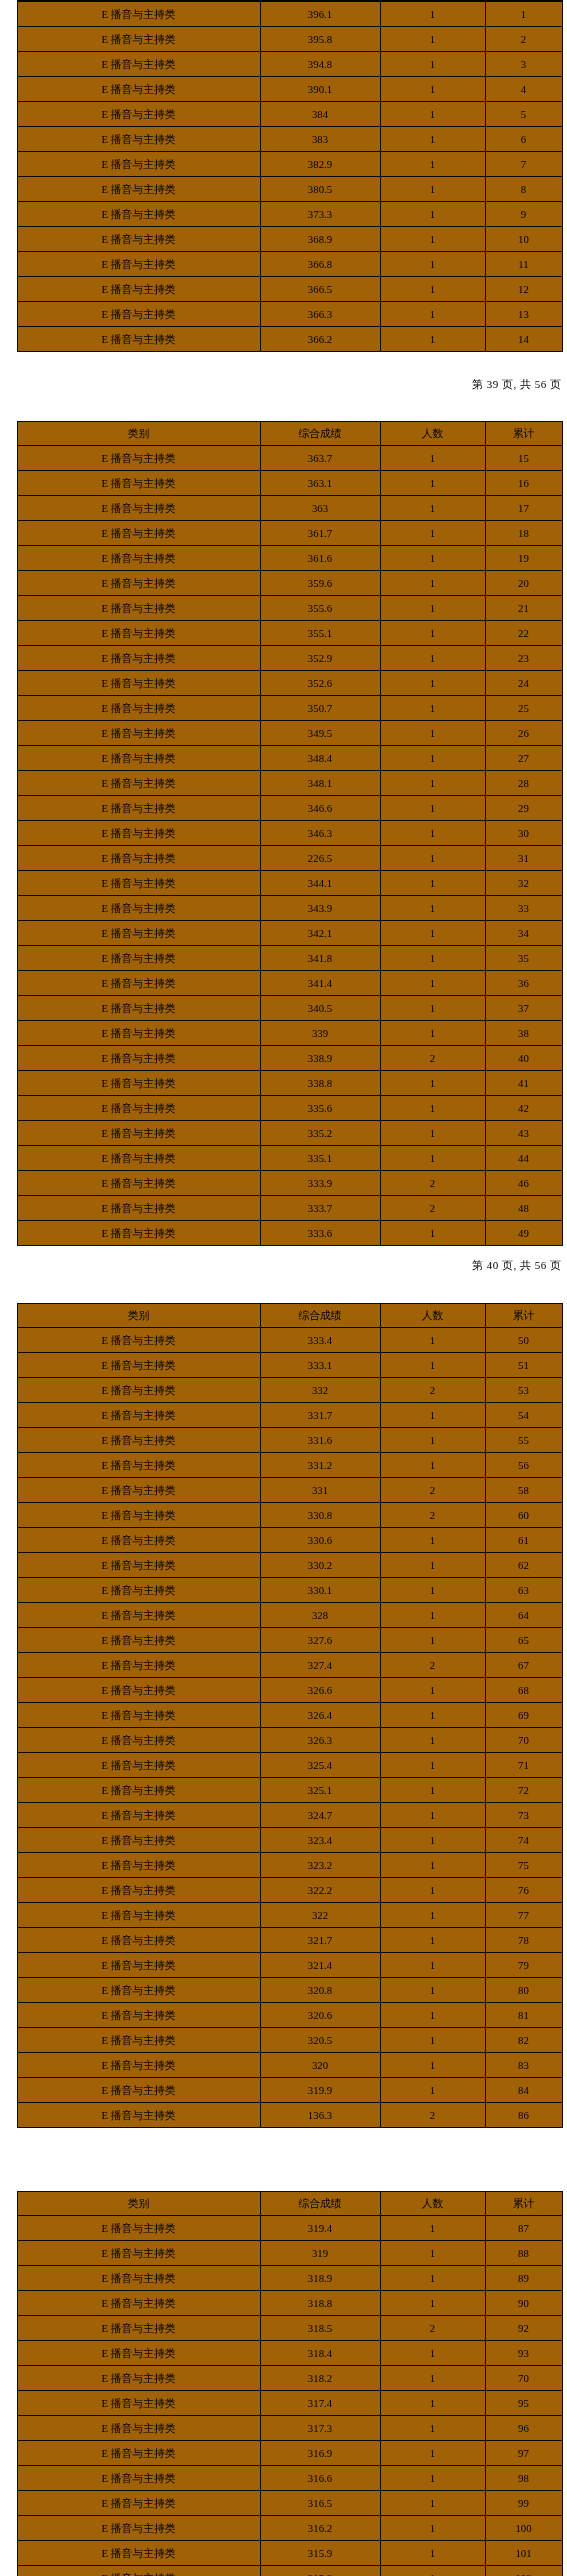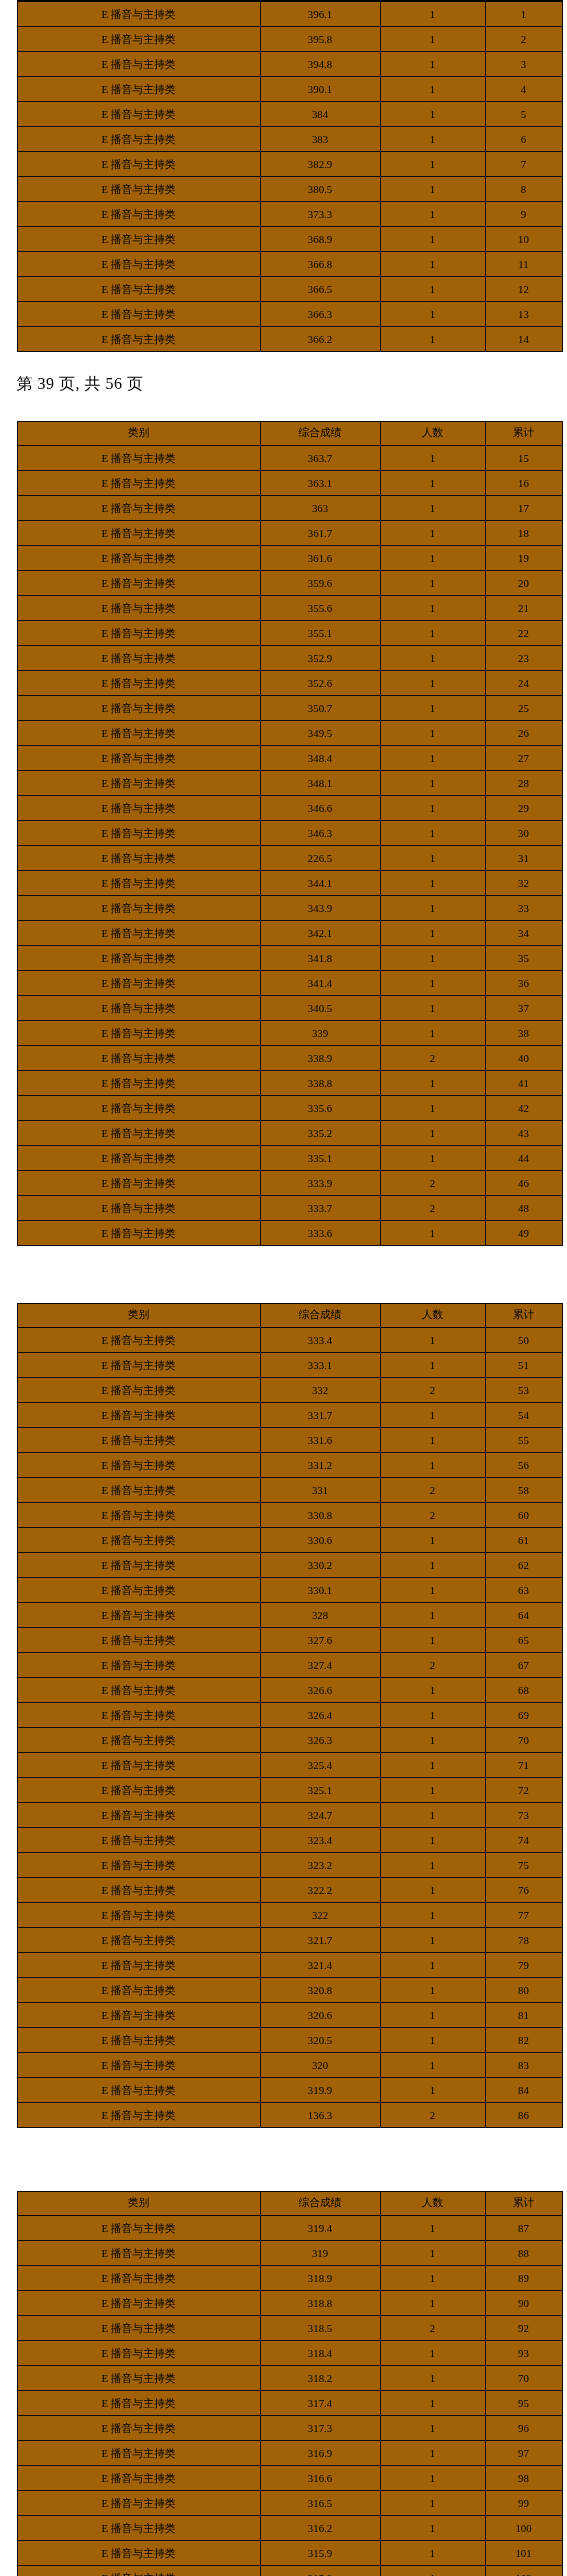--- a/index.html
+++ b/index.html
@@ -45,30 +45,29 @@
     vertical-align: middle;
     font-size: 10.8px;
     font-weight: 400;
     white-space: nowrap;
     overflow: hidden;
   }
   table.score-table thead th {
     border-bottom: 1.5px solid #000;
     height: 23px;
     line-height: 23px;
-    font-family: Liberation Mono, monospace;
   }
   .page-footer {
     position: absolute;
     left: 16.5px;
     width: 545px;
     height: 18.5px;
     line-height: 18.5px;
-    text-align: left;
-    font-size: 16px;
+    text-align: right;
+    font-size: 11px;
     letter-spacing: 0.5px;
   }
 </style>
 </head>
 <body>
 
 <div id="doc">
     <table class="score-table partial" style="top: 0px;">
       <colgroup>
         <col class="c1">
@@ -367,20 +366,21 @@
           <td>48</td>
         </tr>
         <tr>
           <td>E 播音与主持类</td>
           <td>333.6</td>
           <td>1</td>
           <td>49</td>
         </tr>
       </tbody>
     </table>
+    <div class="page-footer" style="top: 1256px;">第 40 页, 共 56 页</div>
     <table class="score-table" style="top: 1303px;">
       <colgroup>
         <col class="c1">
         <col class="c2">
         <col class="c3">
         <col class="c4">
       </colgroup>
       <thead>
         <tr>
           <th>类别</th>

